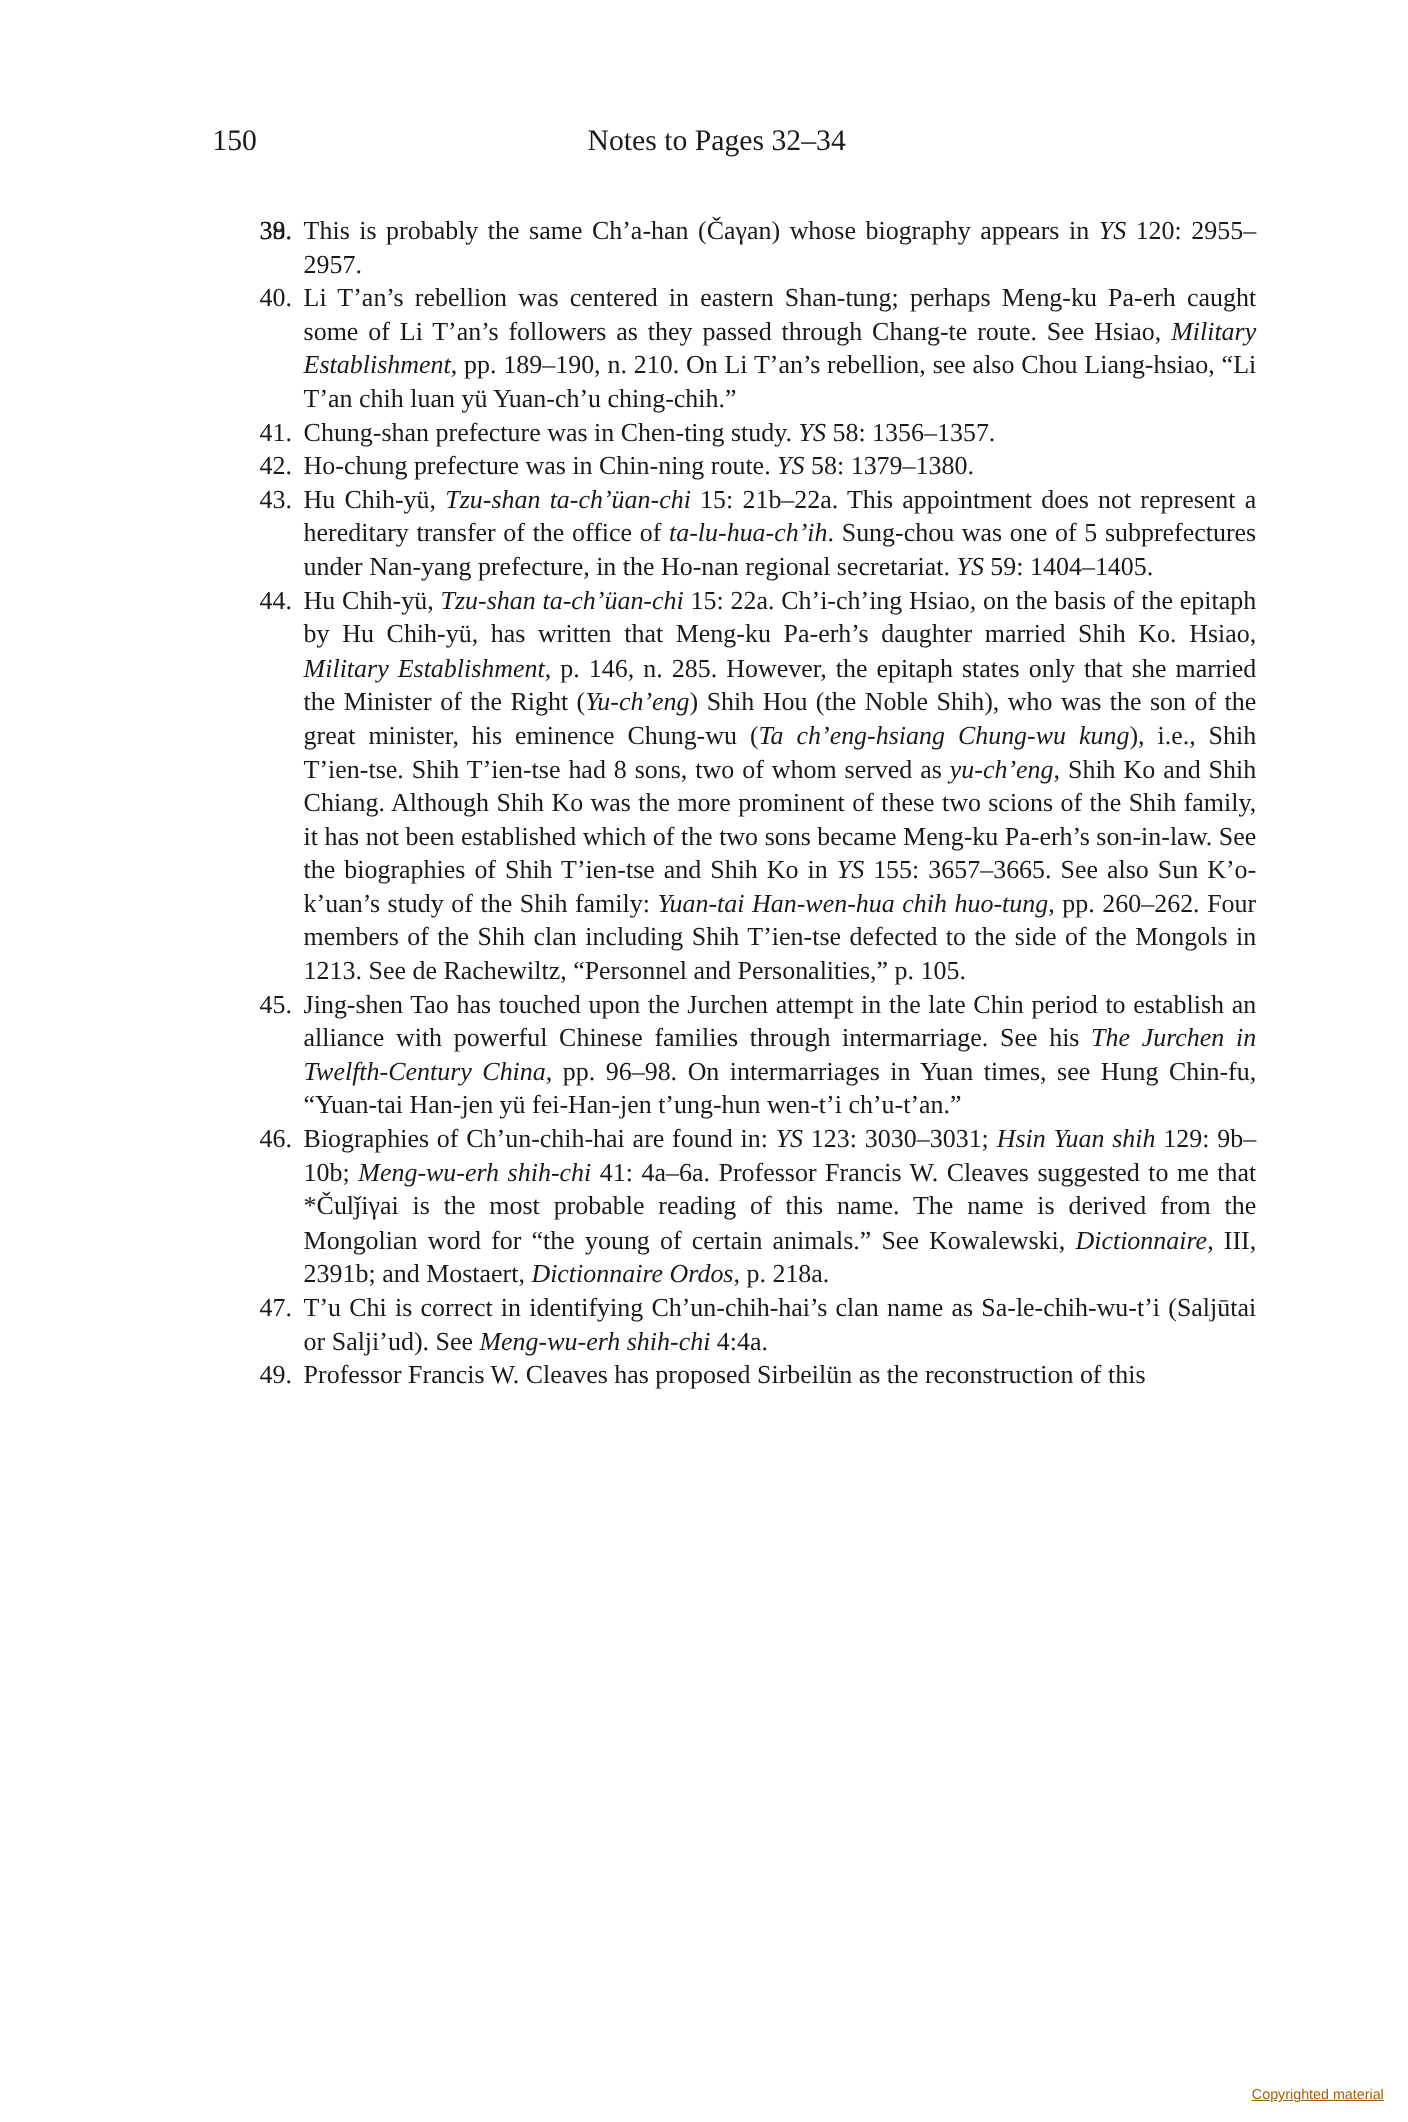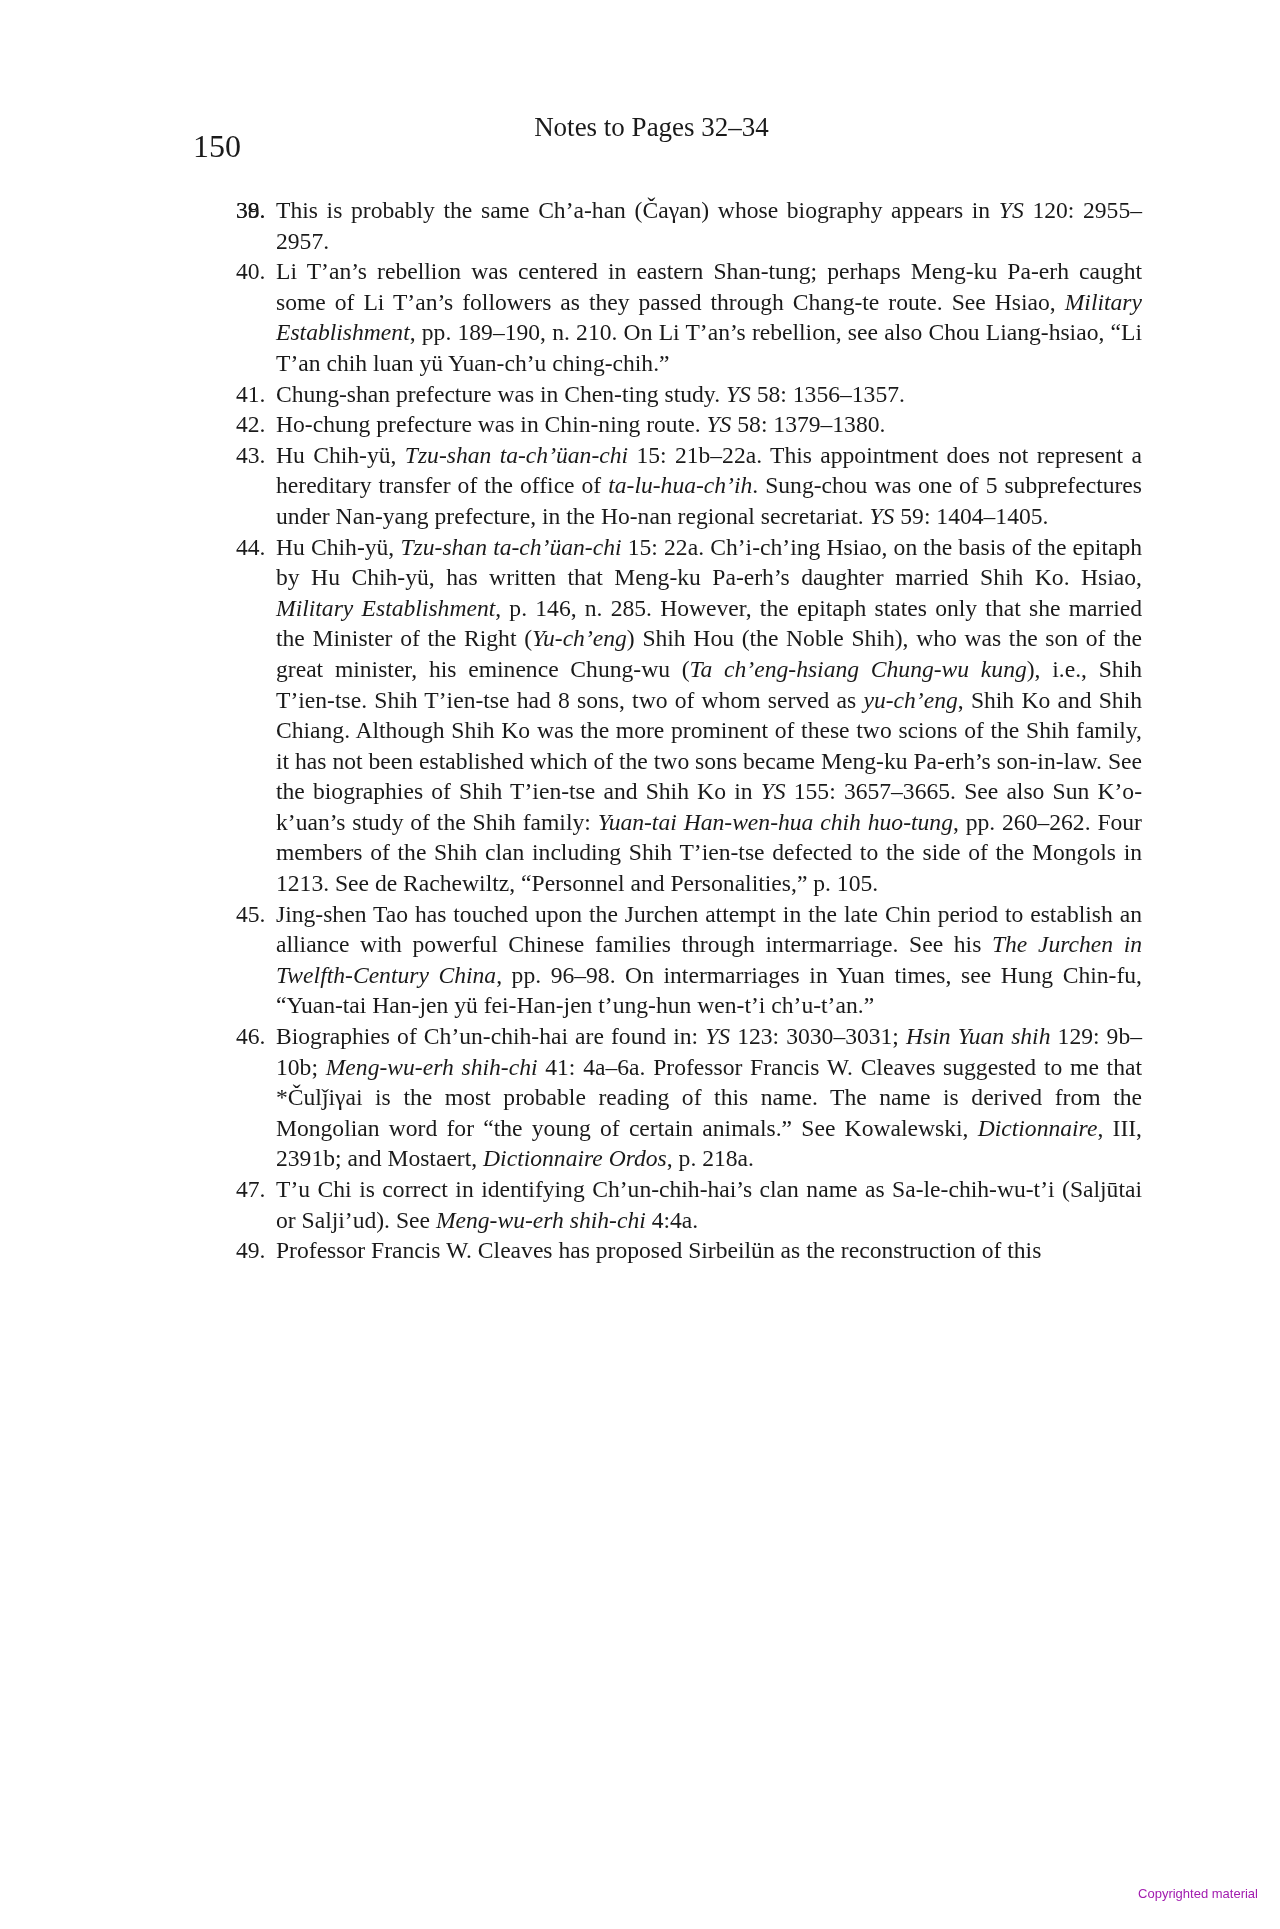--- a/index.html
+++ b/index.html
@@ -1,29 +1,29 @@
 <!DOCTYPE html>
 <html><head>
 <meta charset="utf-8">
 <style>
   html, body { margin:0; padding:0; background:#ffffff; }
   body { width:1280px; height:1929px; position:relative; overflow:hidden;
          font-family:"Liberation Serif","DejaVu Serif",serif; color:#1a1a1a; }
   .page { position:absolute; left:0; top:0; width:1280px; height:1929px; }
   .running-head { position:absolute; top:112px; left:193px; width:917px; height:40px; }
-  .page-number { position:absolute; left:0; top:16px; font-size:32px; }
+  .page-number { position:absolute; left:0; top:0; font-size:27px; }
   .running-title { position:absolute; left:0; right:0; top:0; text-align:center;
                    font-size:27px; }
   .notes { position:absolute; top:195px; left:204px; width:906px;margin-left:32px; }
   .note { position:relative; padding-left:40px; font-size:23.6px; line-height:30.6px;
           text-align:justify; margin:0; }
   .note-num { position:absolute; left:0; top:0; }
   .note-text i { font-style:italic; }
-  .watermark { position:absolute; right:22px; bottom:28px; font-family:"Liberation Sans",sans-serif;
-               font-size:13px; color:#a21caf; }
+  .watermark { position:absolute; right:22px; bottom:18px; font-family:"Liberation Sans",sans-serif;
+               font-size:13px; color:#a16207;text-decoration:underline; }
 </style>
 </head>
 <body>
 
 <div class="page">
   <div class="running-head">
     <span class="page-number">150</span>
     <span class="running-title">Notes to Pages 32–34</span>
   </div>
 

